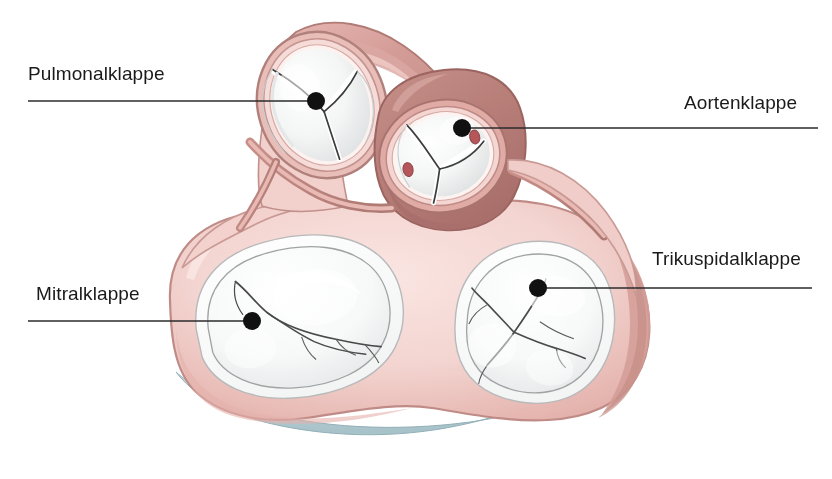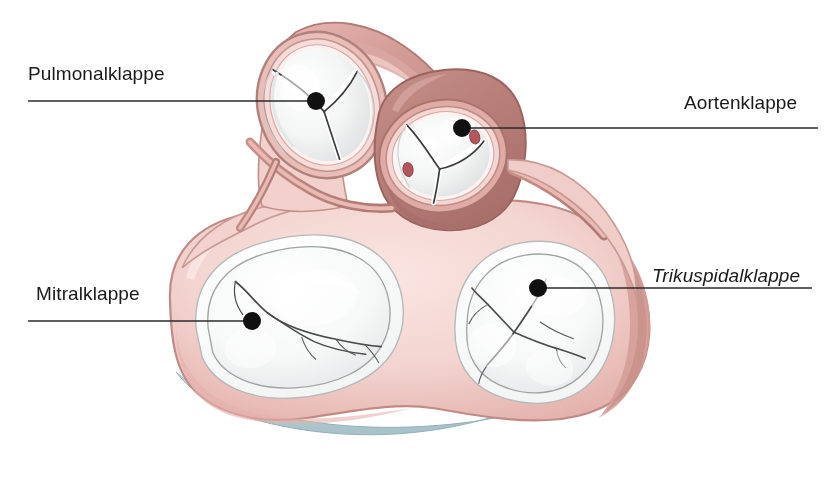--- a/index.html
+++ b/index.html
@@ -15,21 +15,21 @@
   .lbl{
     position:absolute;
     font-family:"Liberation Sans", sans-serif;
     font-size:19px;
     color:#1a1a1a;
     white-space:nowrap;
     letter-spacing:0.1px;
   }
   #lbl-pulmonal{left:28px;top:63px;}
   #lbl-aorten{left:684px;top:92px;}
-  #lbl-trikuspidal{left:652px;top:265px;font-style:italic;}
+  #lbl-trikuspidal{left:652px;top:248px;}
   #lbl-mitral{left:36px;top:283px;}
 </style>
 </head>
 <body>
 
 <div id="stage">
 
   <svg id="art" viewBox="0 0 832 479">
     <defs>
 

